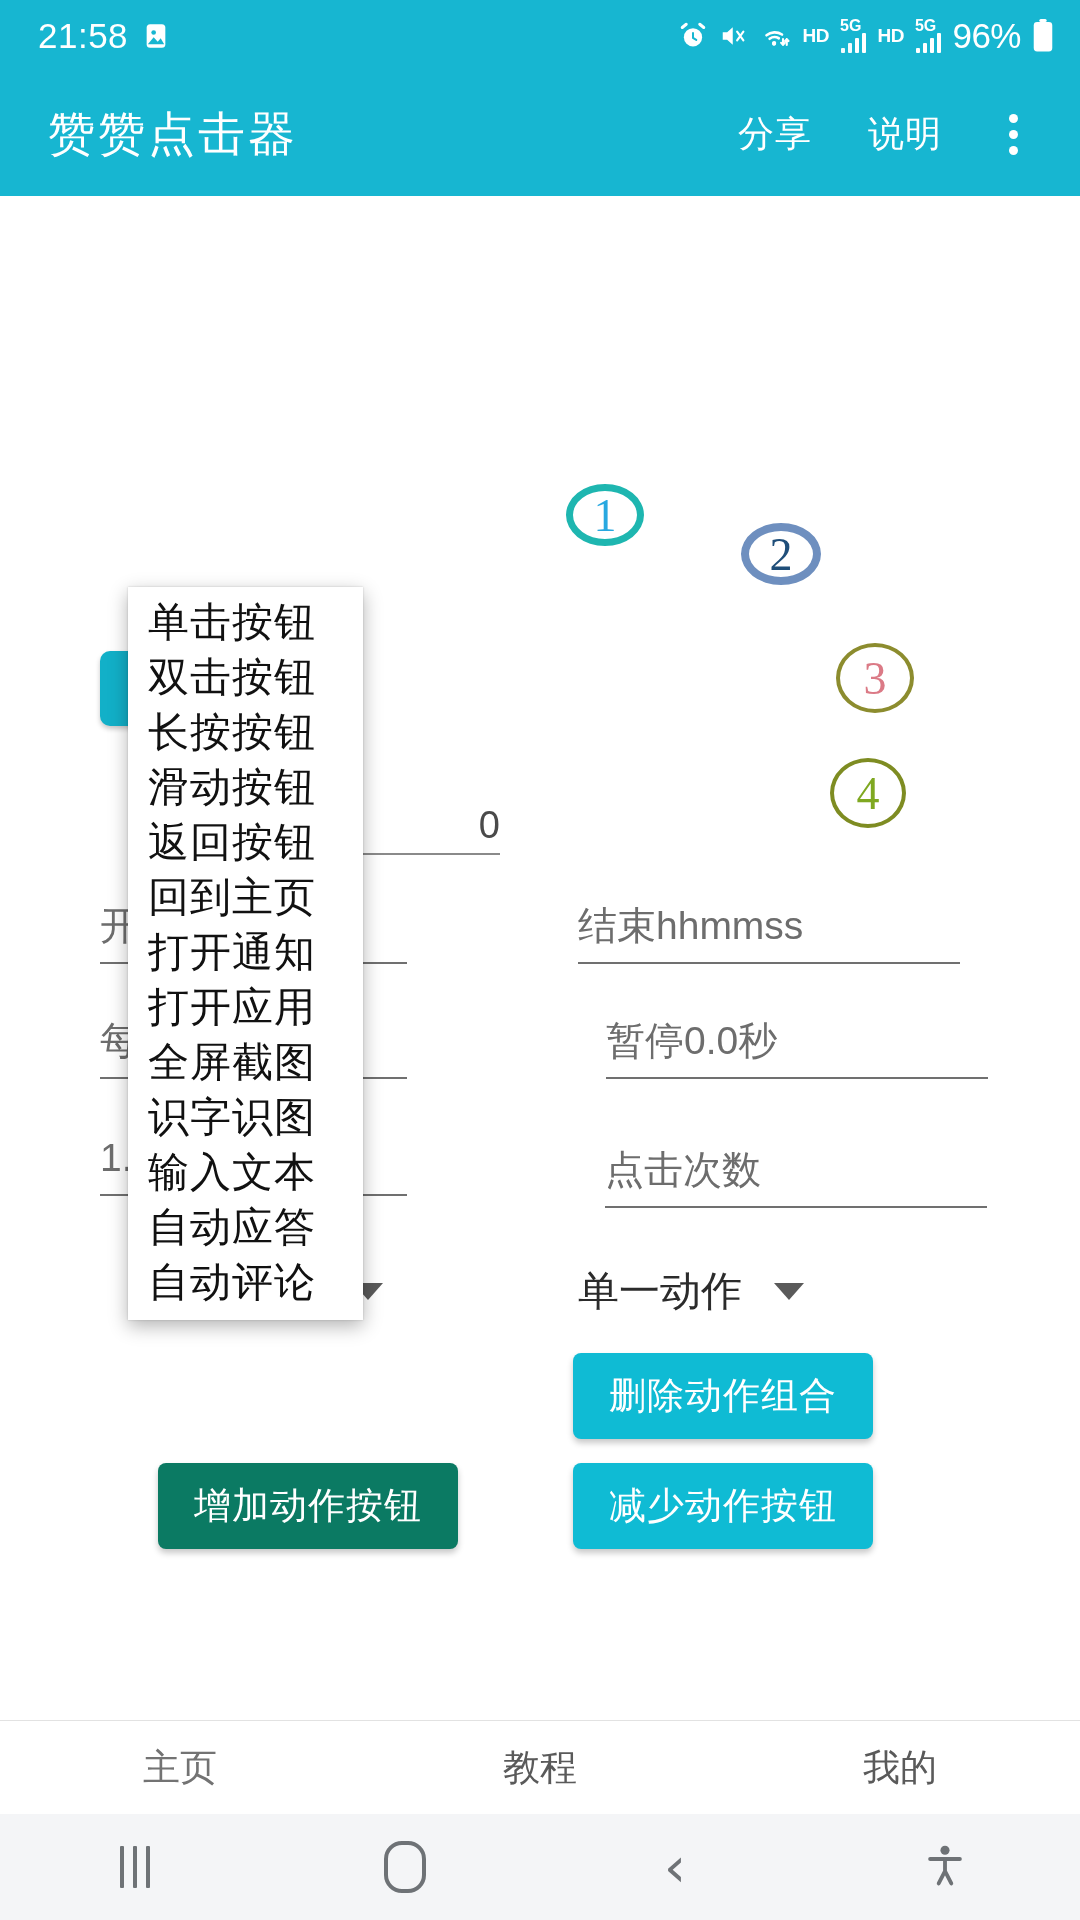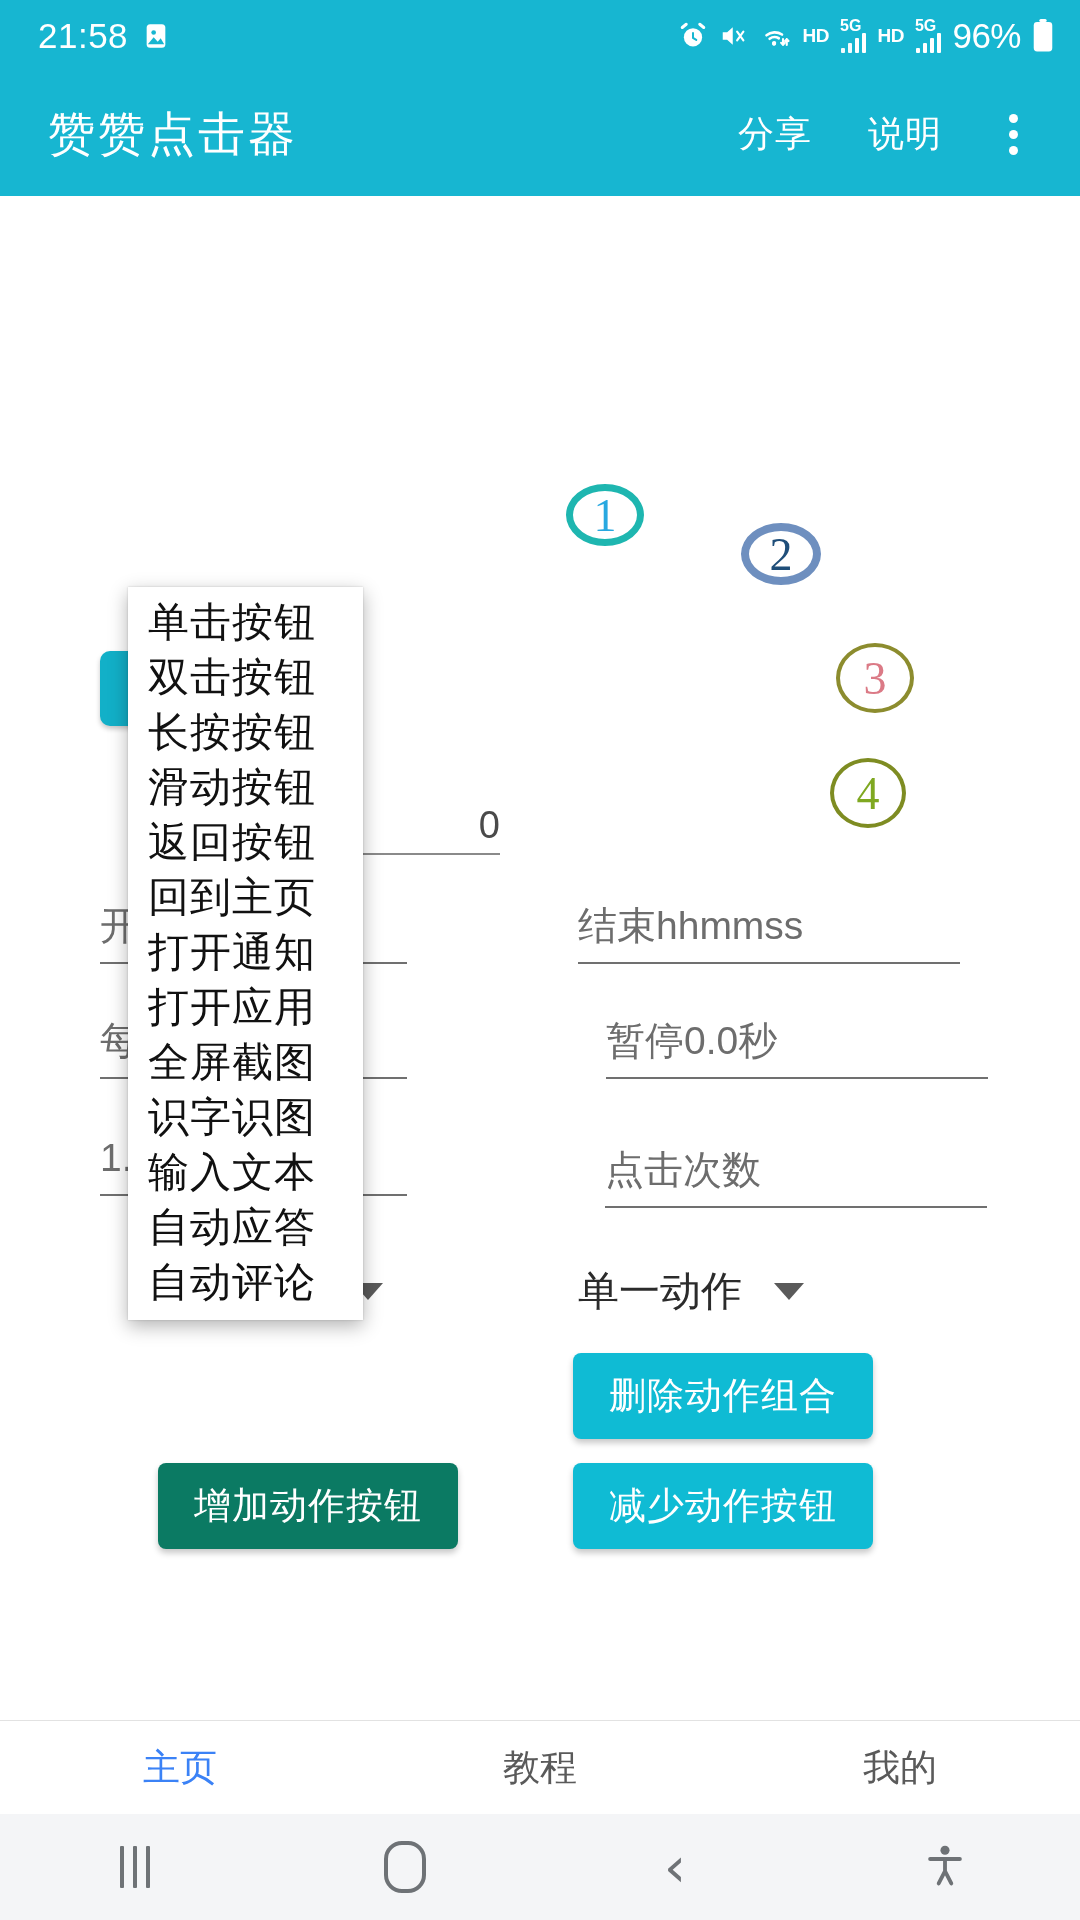--- a/index.html
+++ b/index.html
@@ -123,21 +123,21 @@
 
   
   #bottom-nav {
     position: absolute; top: 1720px; left: 0; width: 1080px; height: 94px;
     background: #ffffff; border-top: 1px solid #E2E2E2;
     display: flex; align-items: center;
   }
   .nav-tab {
     flex: 1; text-align: center; font-size: 37px; color: #5A5A5A; cursor: pointer;
   }
-  .nav-tab.active { color: #3b82f6; }
+  .nav-tab.active { color: #737373; }
 
   
   #system-nav {
     position: absolute; top: 1814px; left: 0; width: 1080px; height: 106px;
     background: #F4F5F7; display: flex; align-items: center;
   }
   .sys-btn { flex: 1; display: flex; align-items: center; justify-content: center; cursor: pointer; }
   #recents-icon { display: flex; gap: 9px; }
   #recents-icon i { width: 4px; height: 42px; background: #6E7276; display: block; border-radius: 1px; }
   #home-icon { width: 42px; height: 52px; border: 4px solid #6E7276; border-radius: 18px; }

